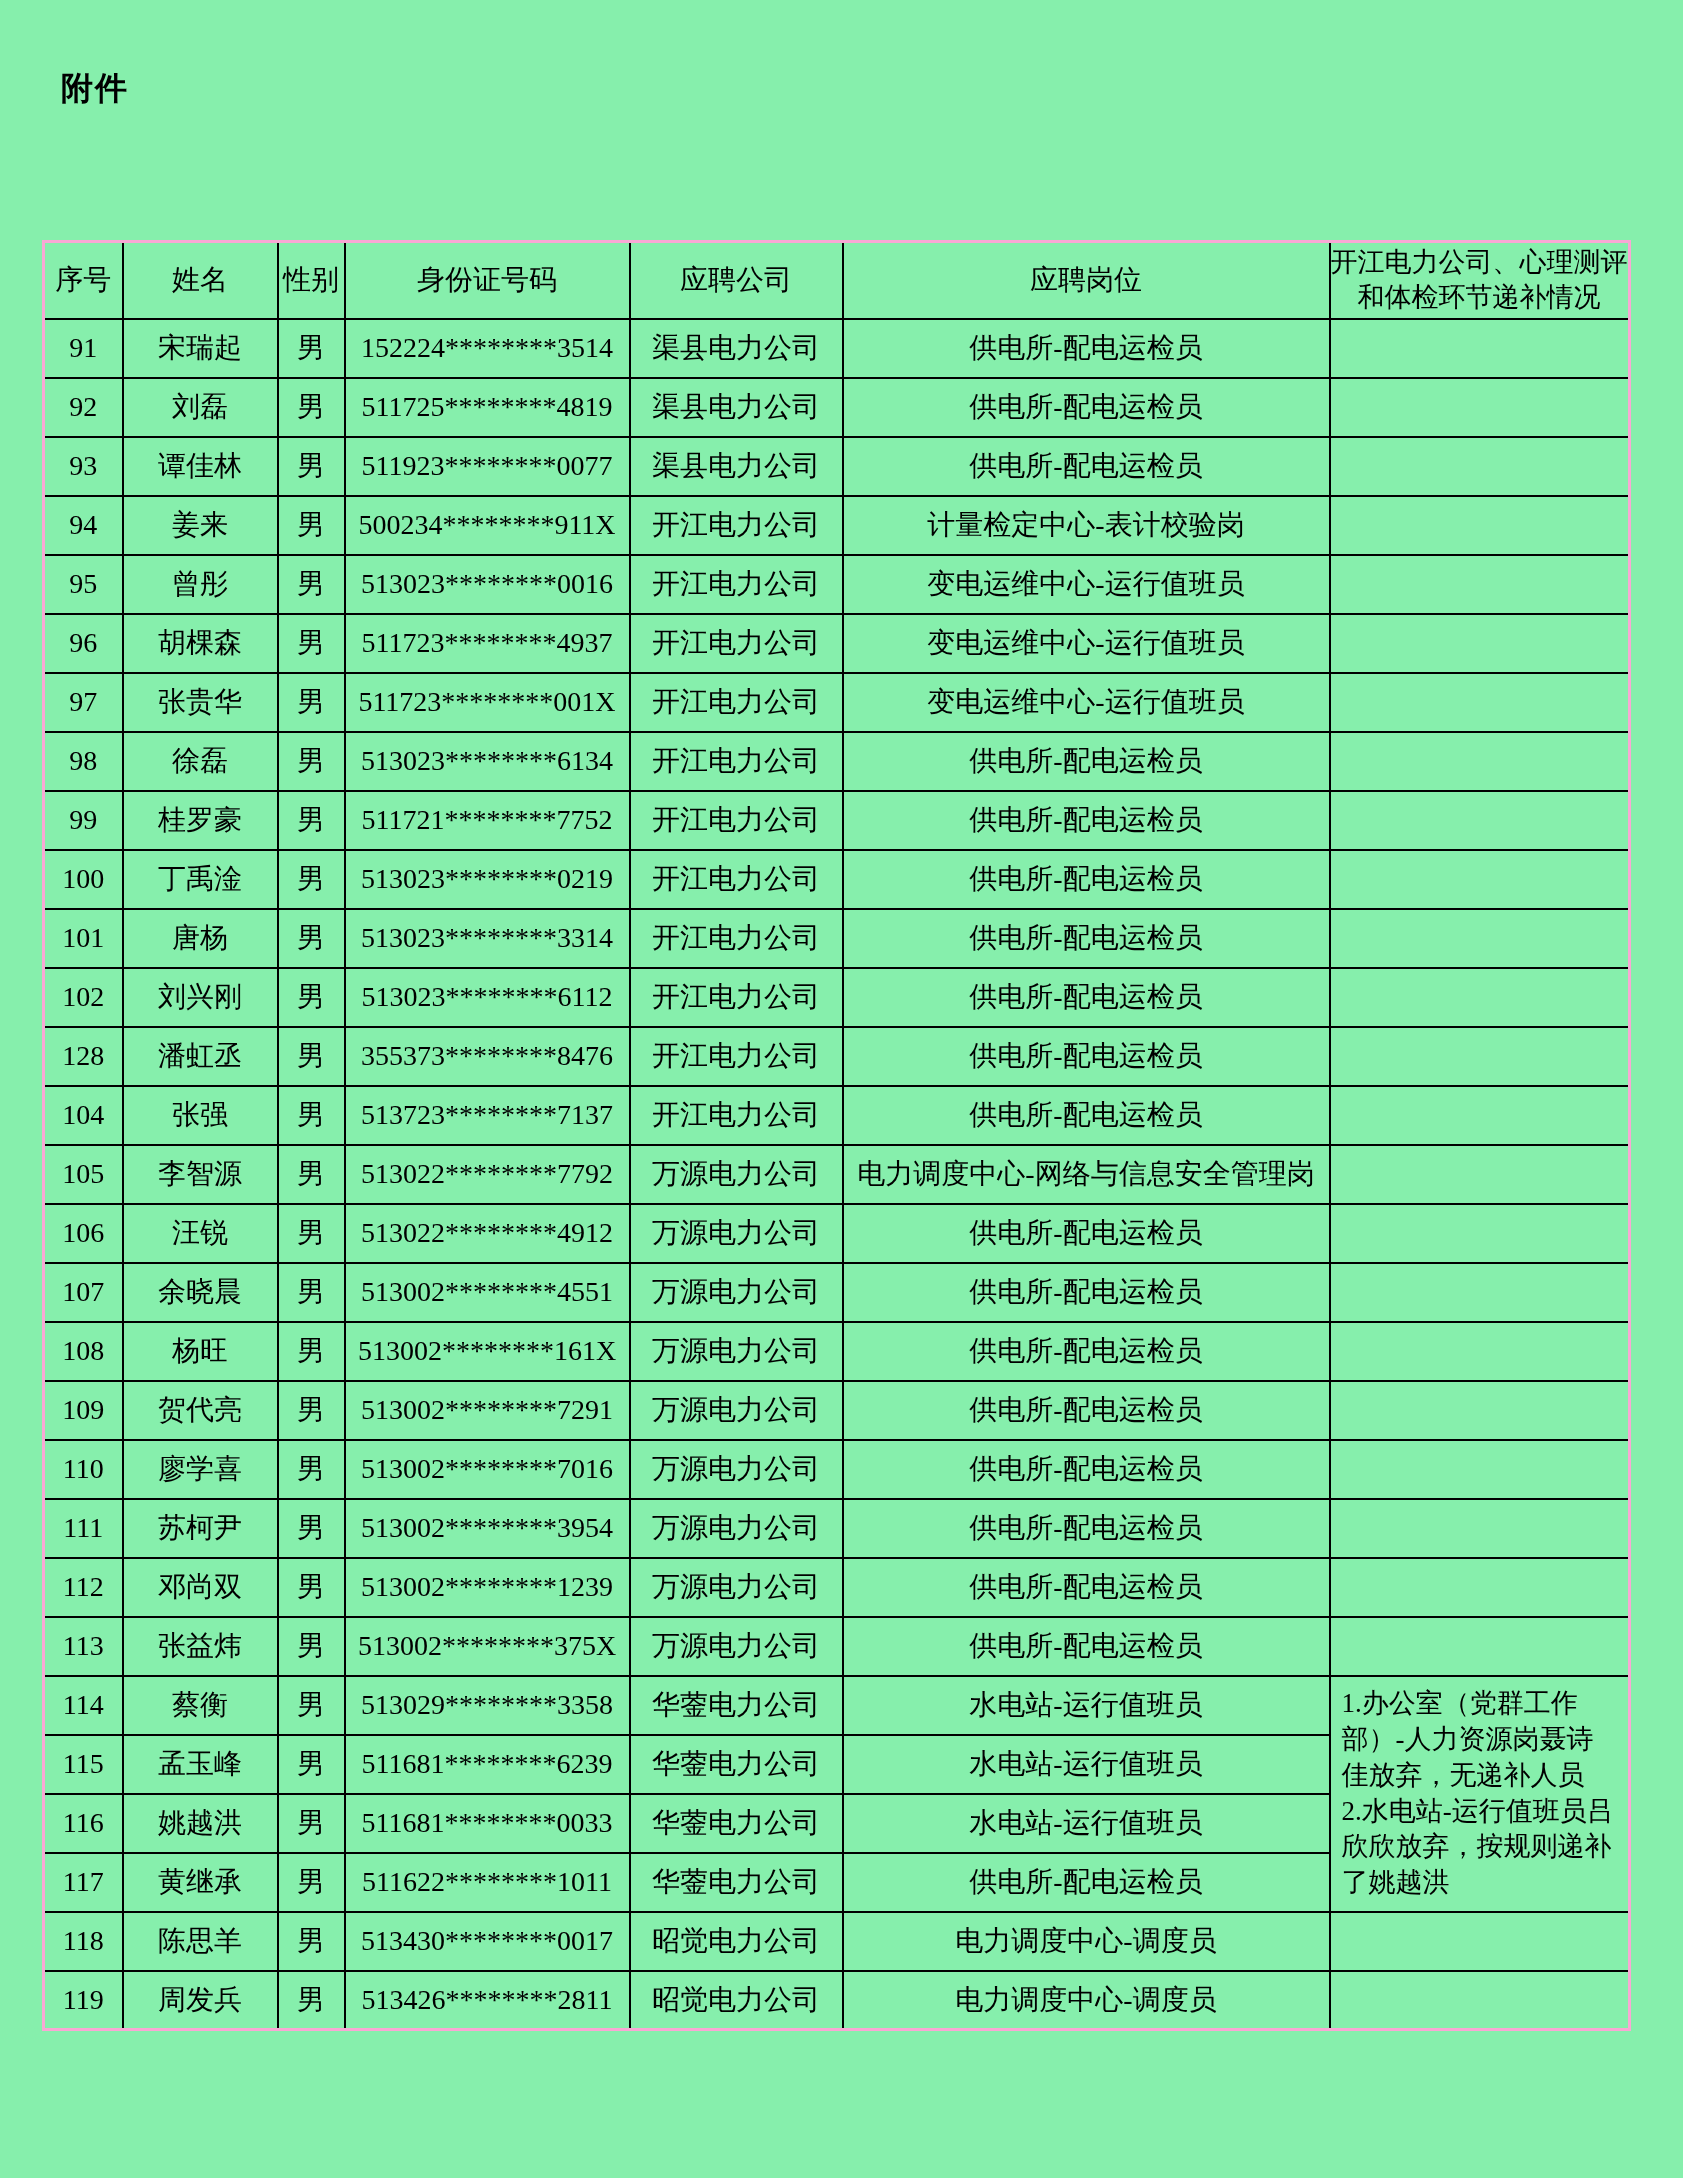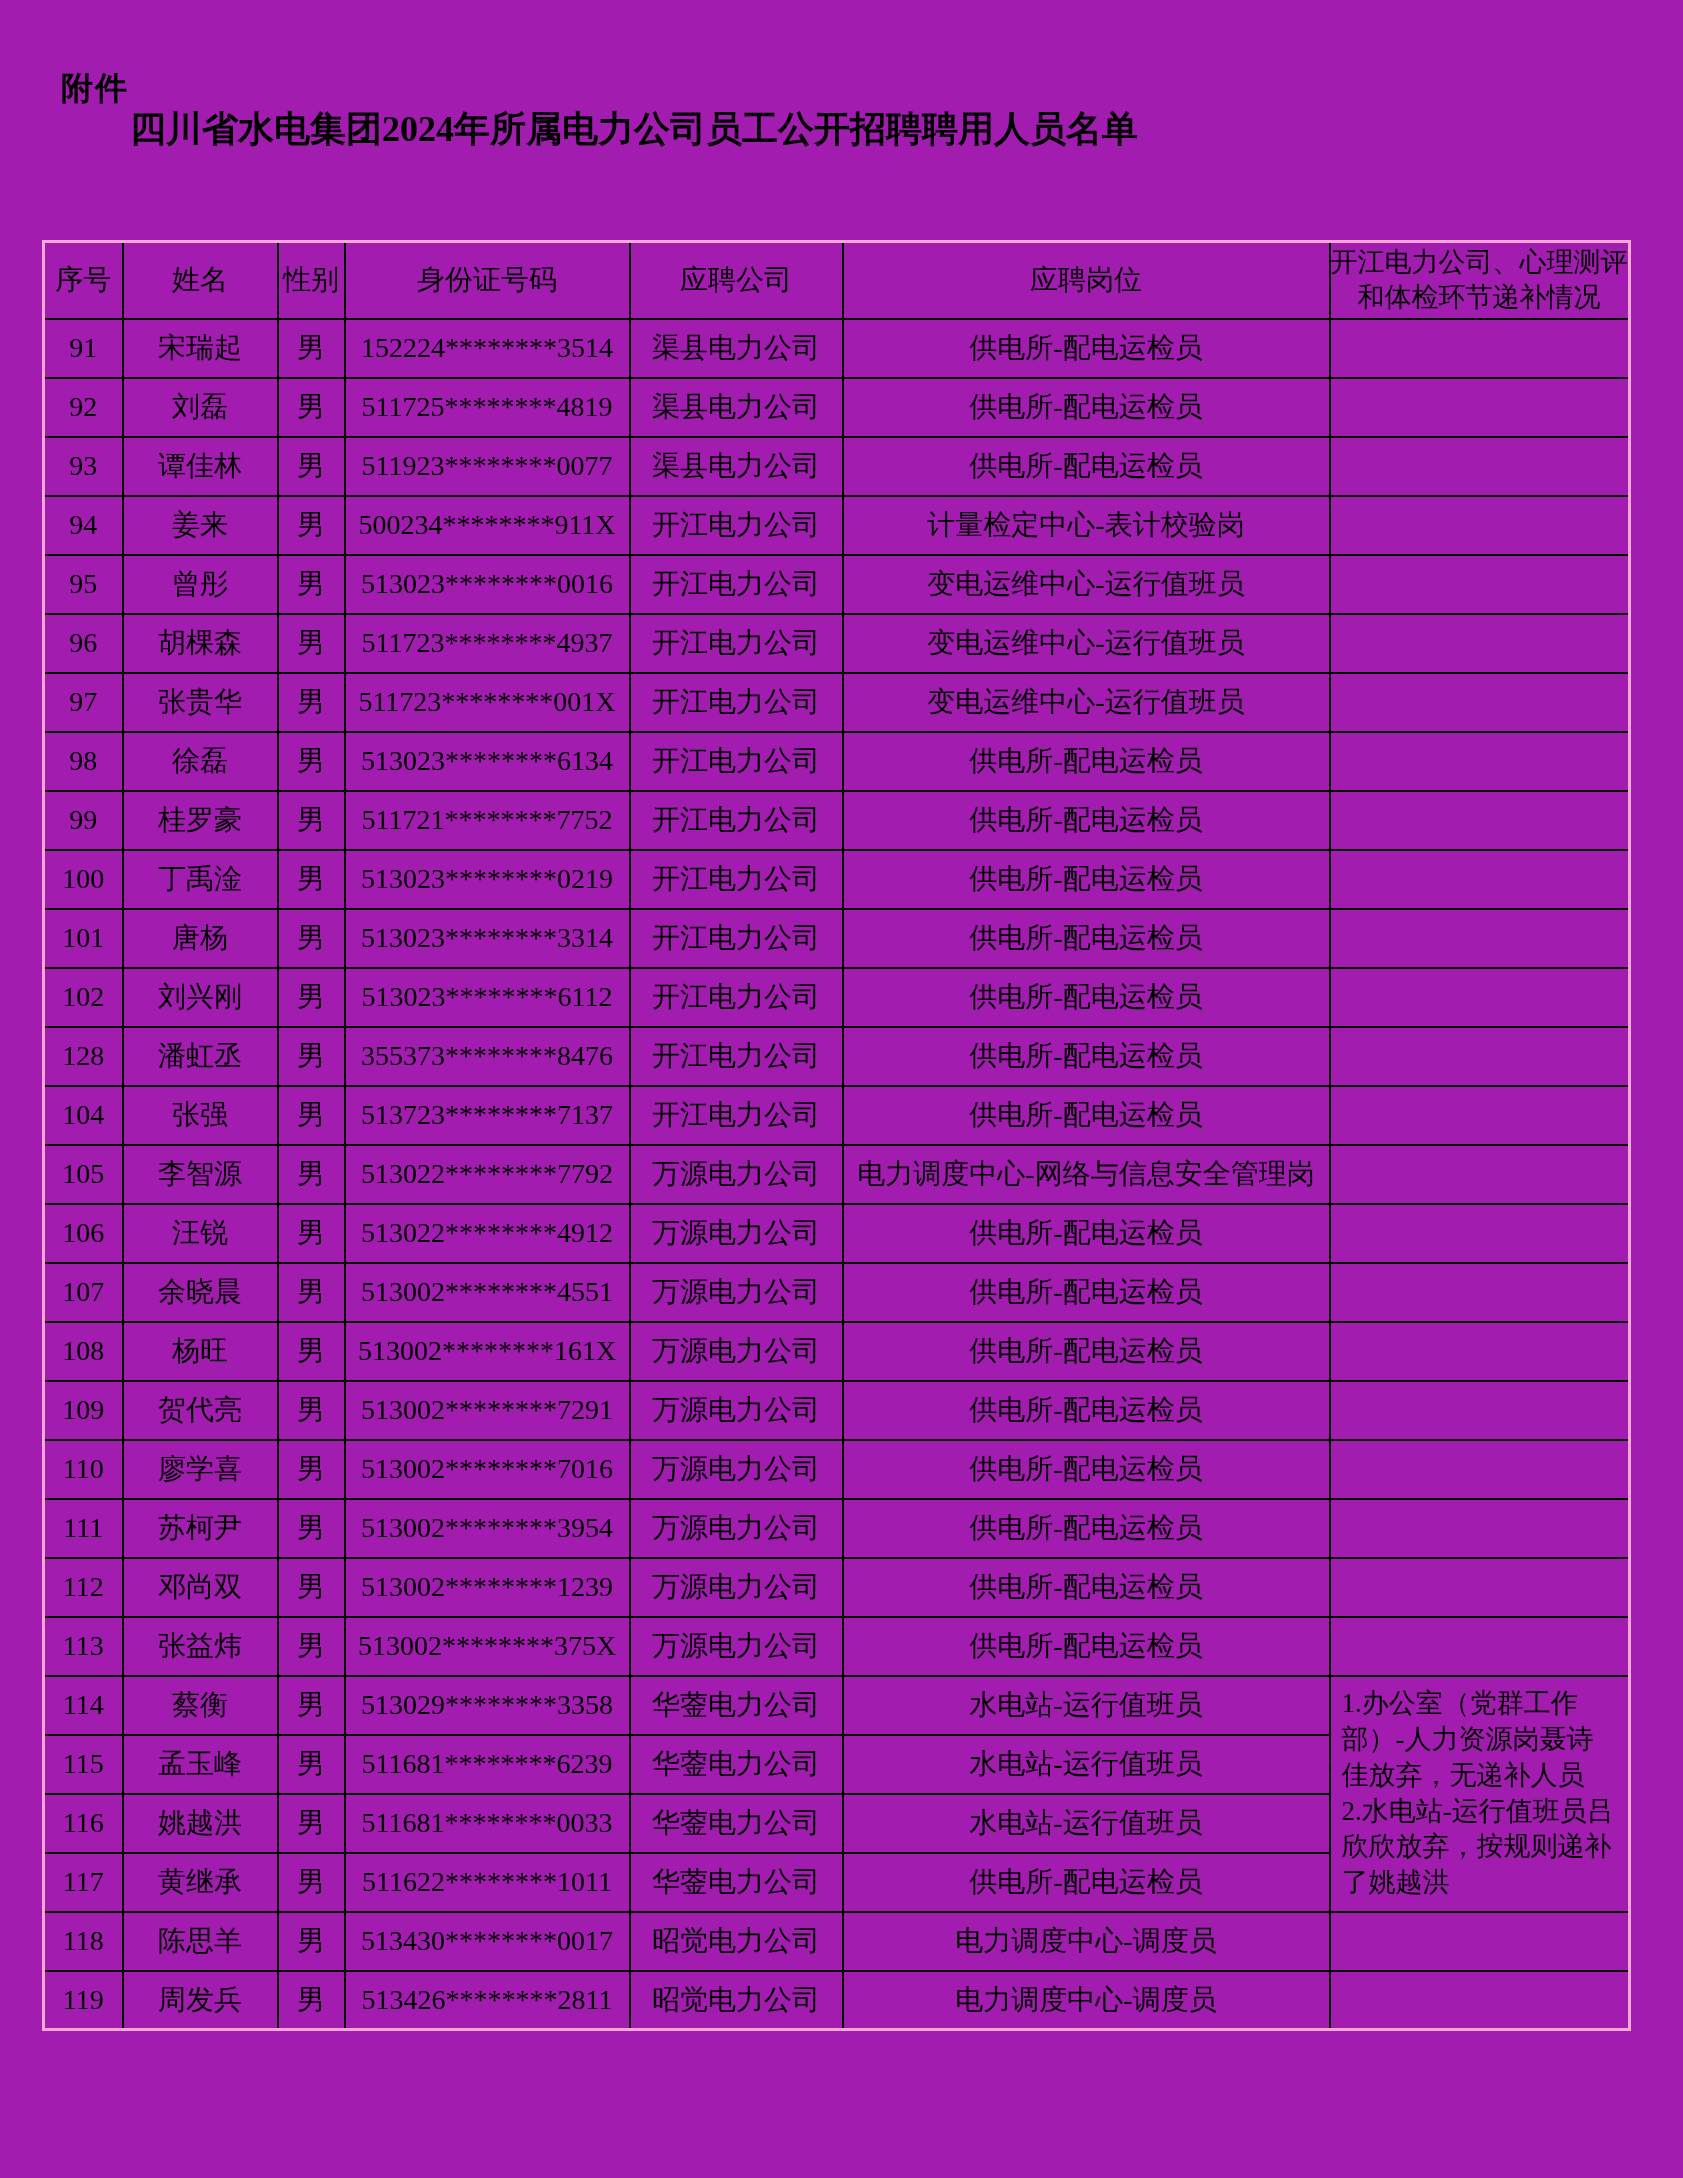--- a/index.html
+++ b/index.html
@@ -1,20 +1,20 @@
 <!DOCTYPE html>
 <html><head>
 <meta charset="utf-8">
 <style>
   html,body { margin:0; padding:0; background:#ffffff; }
   .page {
     position:relative;
     width:1683px;
     height:2178px;
-    background:#a21caf;
+    background:#86efac;
     color:#000;
     font-family:"Liberation Serif","DejaVu Serif",serif;
     overflow:hidden;
   }
   .attachment {
     position:absolute;
     left:61px;
     top:67px;
     font-size:32px;
     font-weight:bold;
@@ -62,21 +62,20 @@
     word-break:break-all;
   }
 </style>
 </head>
 <body>
 
 <div class="page">
 
   <div class="attachment">附件</div>
 
-  <div class="doc-title">四川省水电集团2024年所属电力公司员工公开招聘聘用人员名单</div>
 
   <table class="roster">
     <colgroup>
       <col style="width:79px">
       <col style="width:155px">
       <col style="width:67px">
       <col style="width:285px">
       <col style="width:213px">
       <col style="width:487px">
       <col style="width:292px">

